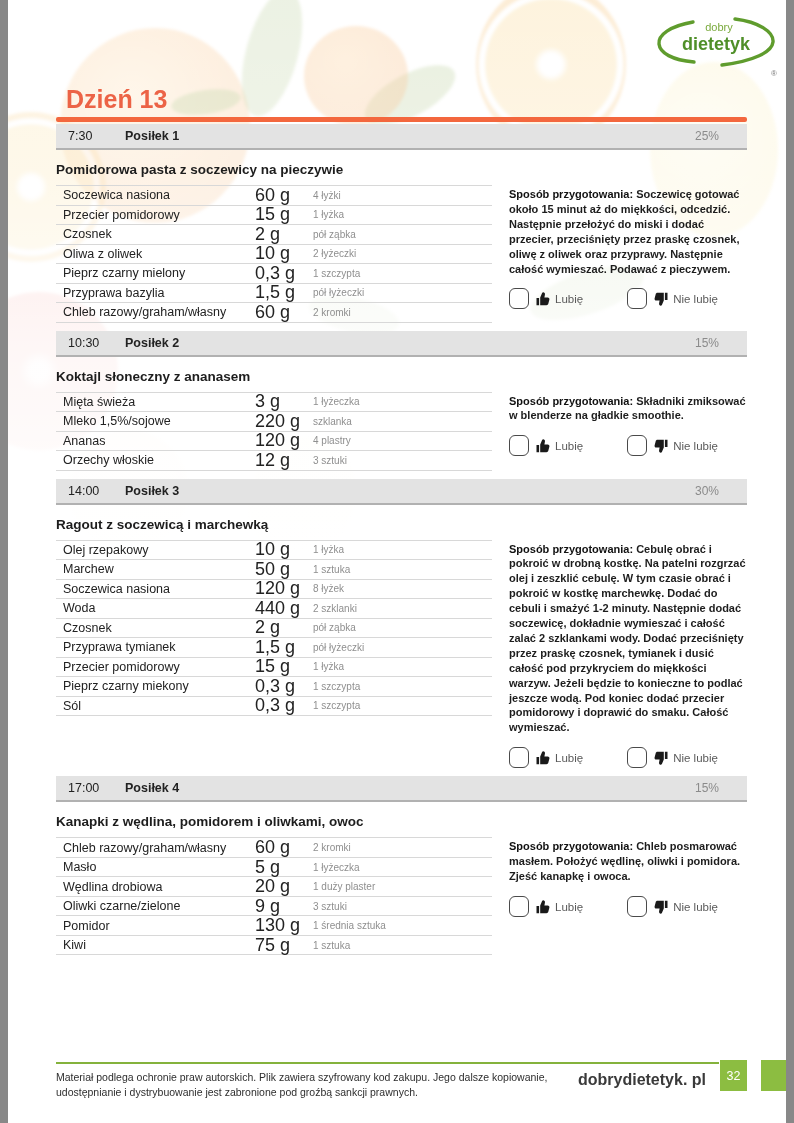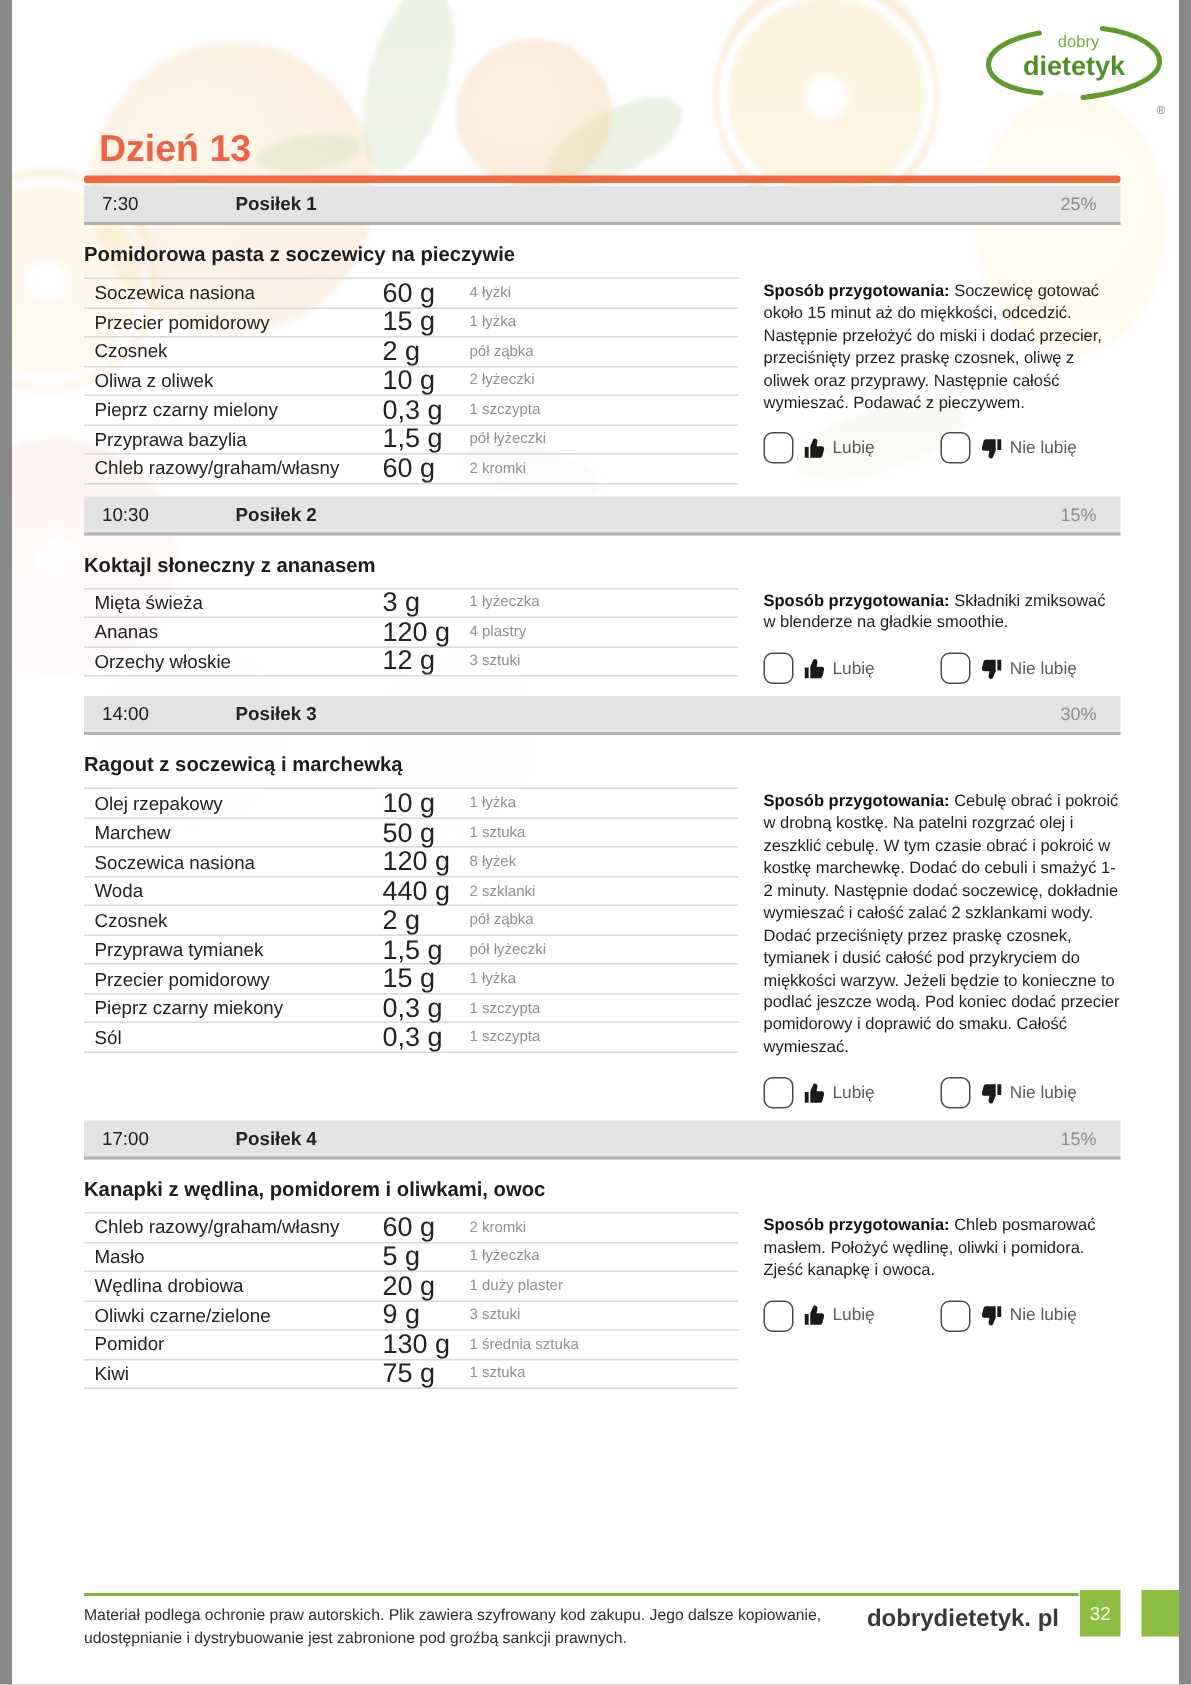--- a/index.html
+++ b/index.html
@@ -28,37 +28,37 @@
   
   .logo { position:absolute; left:645px; top:14px; z-index:3; }
 
   
   .content { position:relative; z-index:2; padding:86px 39px 0 48px; }
   h1.page-title { font-size:25px; line-height:26px; font-weight:bold; color:#ec6346; margin-left:10px; }
   .orange-rule { height:5px; background:#f3673e; border-radius:2px; margin-top:5px; }
 
   .meal + .meal { margin-top:8px; }
   .meal-bar { display:flex; align-items:center; height:26px; margin-top:2px;
-              background:#e3e3e3; border-bottom:2px solid #b1b1b1; font-size:12.5px; color:#222;gap:32px; }
+              background:#e3e3e3; border-bottom:2px solid #b1b1b1; font-size:12.5px; color:#222; }
   .bar-time { margin-left:12px; width:57px; }
   .bar-label { font-weight:bold; }
-  .bar-percent { margin-left:auto; margin-right:16px; color:#8b8b8b; font-size:12px;text-align:center; }
+  .bar-percent { margin-left:auto; margin-right:28px; color:#8b8b8b; font-size:12px;text-align:center; }
 
   .recipe-title { font-size:13.5px; font-weight:bold; color:#1d1d1d; margin-top:12px; }
   .meal-columns { display:flex; margin-top:8px; }
 
   .ing-table { width:447px; border-top:1px solid #d8d8d8; }
   .ing-row { display:flex; align-items:center; height:19.5px; border-bottom:1px solid #d8d8d8; }
   .ing-name { flex:0 0 199px; padding-left:7px; font-size:12.5px; color:#222;
               white-space:nowrap; overflow:hidden; }
   .ing-amount { flex:0 0 58px; font-size:18px; color:#222; }
   .ing-measure { flex:1; font-size:10px; color:#8f8f8f; }
 
   .prep-col { margin-left:17px; width:244px; padding-top:2px; }
-  .prep-text { font-size:11px; line-height:14.9px; color:#1d1d1d; }
+  .prep-text { font-size:11px; line-height:14.9px; color:#1d1d1d;font-weight:bold; }
   .prep-text b { color:#111; }
 
   .feedback { display:flex; align-items:center; margin-top:12px; }
   .checkbox { width:20px; height:21px; border:1.5px solid #4a4a4a; border-radius:6px; background:#fff; cursor:pointer; }
   .checkbox.second { margin-left:44px; }
   .thumb { margin-left:7px; display:flex; align-items:center; }
   .thumb.down svg { transform:scale(-1,-1); }
   .fb-label { margin-left:5px; font-size:11.5px; color:#5a5a5a; }
 
   
@@ -189,20 +189,25 @@
     <h2 class="recipe-title">Koktajl słoneczny z ananasem</h2>
     <div class="meal-columns">
       <div class="ing-table">
 
           <div class="ing-row">
             <span class="ing-name">Mięta świeża</span>
             <span class="ing-amount">3 g</span>
             <span class="ing-measure">1 łyżeczka</span>
           </div>
 
+          <div class="ing-row">
+            <span class="ing-name">Mleko 1,5%/sojowe</span>
+            <span class="ing-amount">220 g</span>
+            <span class="ing-measure">szklanka</span>
+          </div>
 
           <div class="ing-row">
             <span class="ing-name">Ananas</span>
             <span class="ing-amount">120 g</span>
             <span class="ing-measure">4 plastry</span>
           </div>
 
           <div class="ing-row">
             <span class="ing-name">Orzechy włoskie</span>
             <span class="ing-amount">12 g</span>

